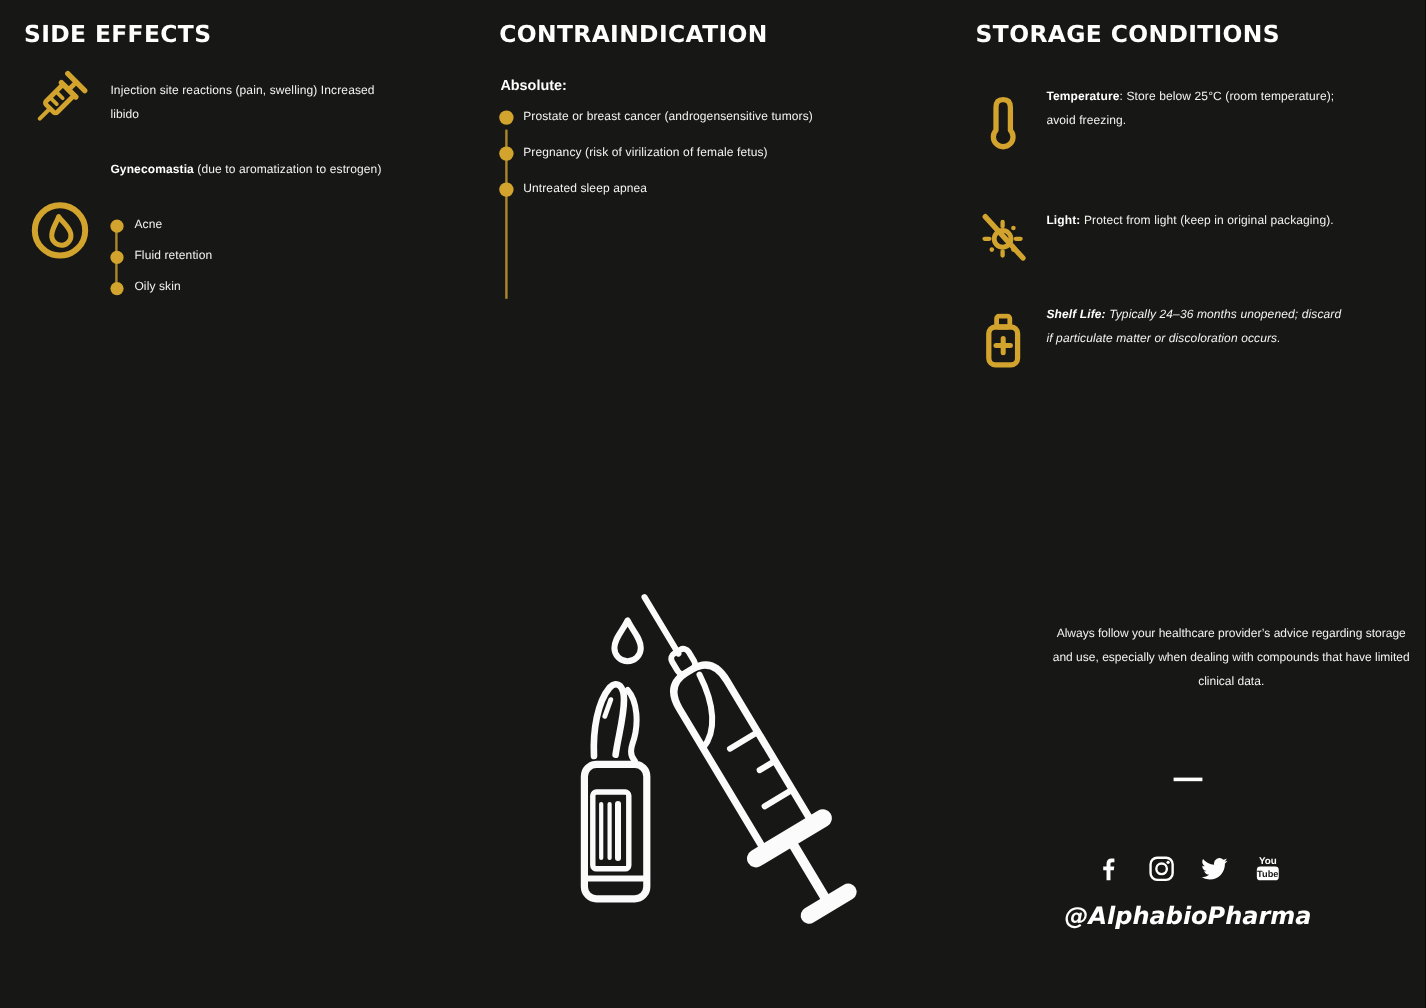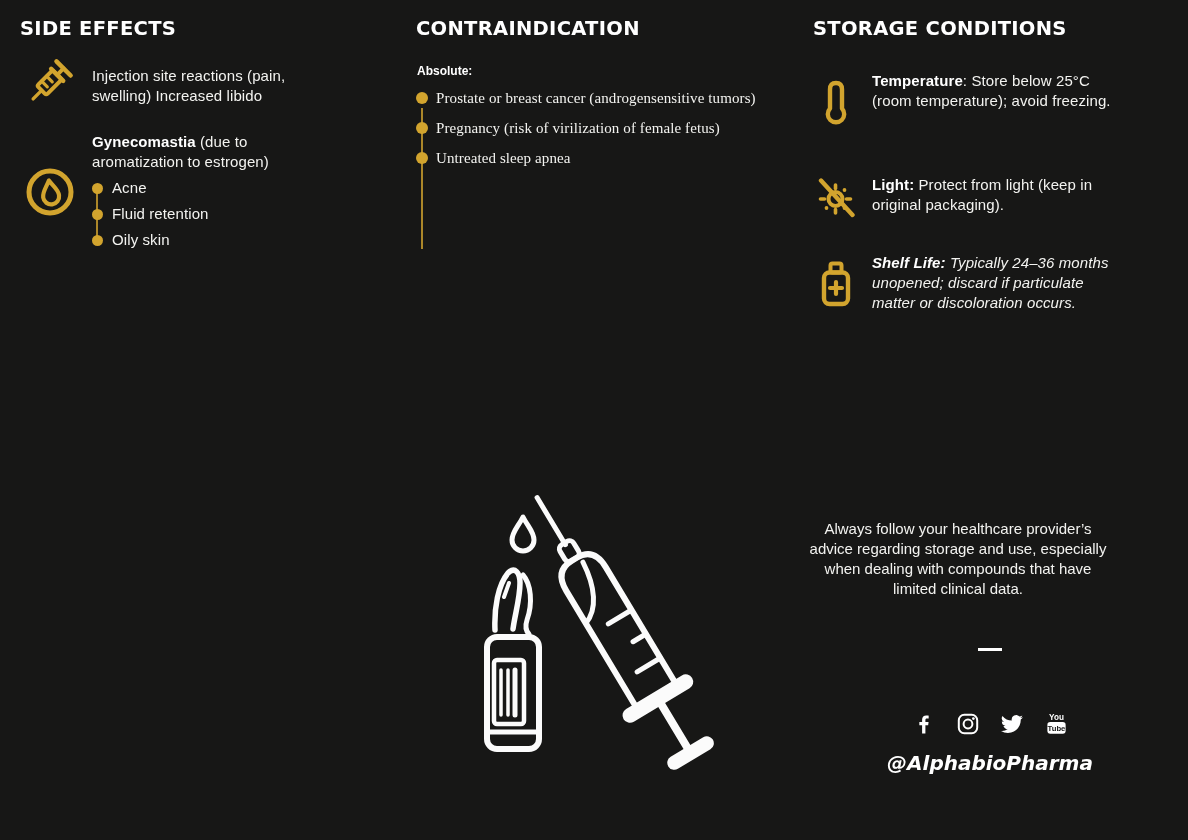--- a/index.html
+++ b/index.html
@@ -12,33 +12,33 @@
   .canvas{
     position:relative;width:1188px;height:840px;background:var(--bg);
     overflow:hidden;font-family:"Liberation Sans",sans-serif;color:var(--txt);
   }
   .abs{position:absolute;}
   .col-title{
     margin:0;font-family:"DejaVu Sans","Liberation Sans",sans-serif;
     font-size:19.5px;line-height:24px;font-weight:800;letter-spacing:.3px;color:var(--white);
   }
   .body-text{
-    margin:0;font-size:15px;line-height:20px;letter-spacing:.1px;color:var(--txt);
+    margin:0;font-size:10px;line-height:20px;letter-spacing:.1px;color:var(--txt);
   }
   .body-text b{color:var(--white);font-weight:700;}
   .sub-title{margin:0;font-size:12px;line-height:20px;font-weight:700;color:var(--white);}
   ul{list-style:none;margin:0;padding:0;}
   .b-item{display:flex;align-items:center;}
   .dot{flex:none;border-radius:50%;background:var(--gold);}
   .dot-11{width:11px;height:11px;margin-right:9px;}
   .dot-12{width:12px;height:12px;margin-right:8px;}
   .vline{position:absolute;width:2px;background:var(--gold);opacity:.8;}
   .se-sublist{display:flex;flex-direction:column;gap:6px;}
   .c-list{display:flex;flex-direction:column;gap:10px;width:360px;}
-  .c-list .body-text{flex:1;font-family:Liberation Serif, serif;}
+  .c-list .body-text{flex:1;}
   .disc-wrap{left:813px;width:354px;text-align:center;}
   .disc-title{font-size:20px;}
   .divider{background:var(--white);width:24px;height:3px;}
   .social-row{display:flex;justify-content:center;align-items:center;gap:18px;text-decoration:underline;}
   .social-row a{display:flex;align-items:center;justify-content:center;width:26px;height:28px;}
   .handle{
     font-family:"DejaVu Sans","Liberation Sans",sans-serif;
     font-size:20px;font-style:italic;font-weight:700;color:var(--white);
   }
   svg{display:block;}
@@ -174,21 +174,21 @@
           <path d="M23 106 H-4" stroke-width="5"></path>
           <rect x="-40" y="132" width="80" height="15" rx="7.5" fill="#FBFBFB" stroke="none"></rect>
           <path d="M0 147 V196" stroke-width="8"></path>
           <rect x="-26" y="196" width="52" height="14" rx="7" fill="#FBFBFB" stroke="none"></rect>
         </g>
       </g>
     </svg>
   </span>
 
 
-  <p class="body-text abs" style="left:808px;top:519px;width:300px;text-align:center;letter-spacing:0;">Always follow your healthcare provider’s advice regarding storage and use, especially when dealing with compounds that have limited clinical data.</p>
+  <p class="body-text abs" style="left:876px;top:519px;width:300px;text-align:center;letter-spacing:0;">Always follow your healthcare provider’s advice regarding storage and use, especially when dealing with compounds that have limited clinical data.</p>
 
   <div class="divider abs" style="left:978px;top:648px;"></div>
 
   <div class="social-row abs disc-wrap" style="top:710px;">
     <a href="#" title="Facebook">
       <svg width="24" height="24" viewBox="0 0 24 24">
         <path fill="#FFFFFF" d="M13.4 21.5v-8.2h2.76l.41-3.2h-3.17V8.05c0-.93.26-1.56 1.59-1.56h1.68V3.63c-.29-.04-1.29-.13-2.45-.13-2.44 0-4.12 1.49-4.12 4.23v2.37H7.34v3.2h2.76v8.2h3.3z"></path>
       </svg>
     </a>
     <a href="#" title="Instagram">

